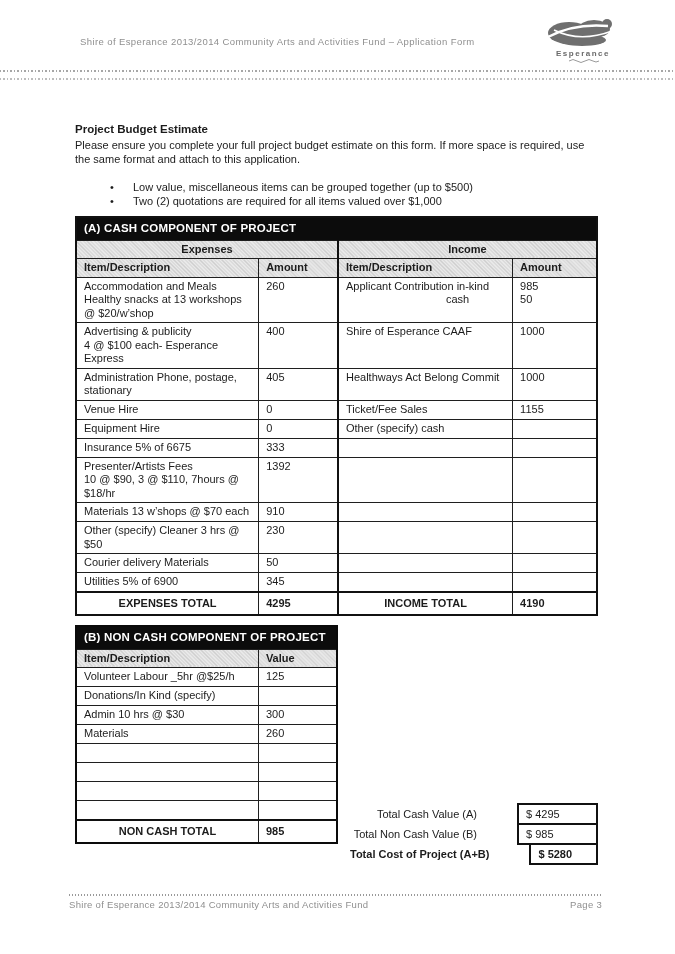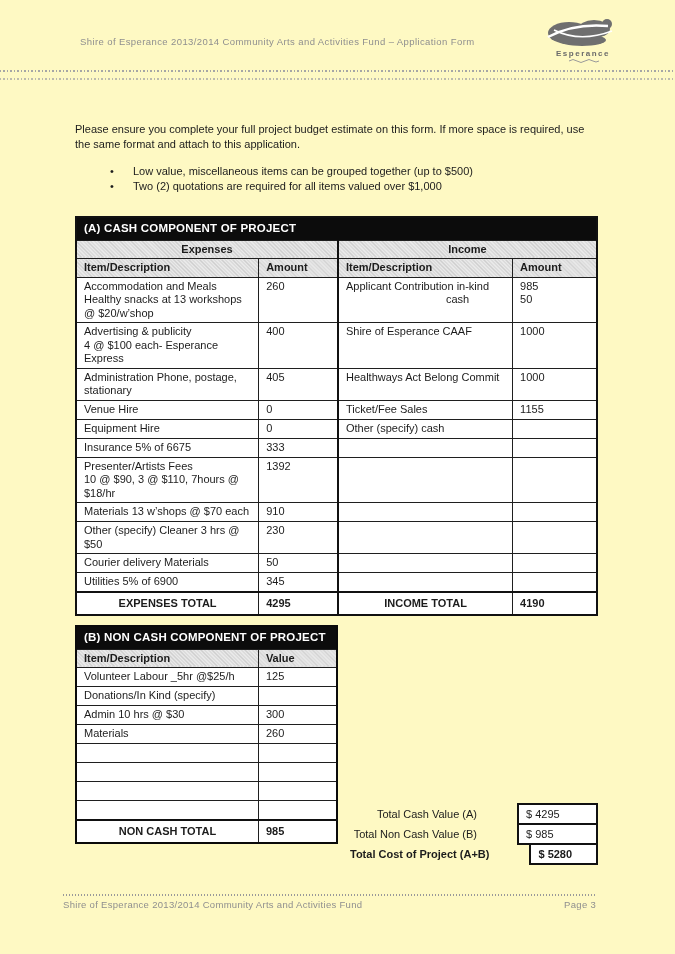--- a/index.html
+++ b/index.html
@@ -1,25 +1,25 @@
 <!DOCTYPE html>
 <html><head>
 <meta charset="utf-8">
 <style>
   html,body { margin:0; padding:0; background:#e8e8e8; font-family:"Liberation Sans", sans-serif; }
-  .page { position:relative; width:675px; height:954px; background:#fef9c3; color:#1c1c1c; overflow:hidden; margin:0 auto; }
+  .page { position:relative; width:675px; height:954px; background:#ffffff; color:#1c1c1c; overflow:hidden; margin:0 auto; }
 
   
   .header-title { position:absolute; top:36px; left:80px; font-size:9.5px; color:#8f8f8f; letter-spacing:0.4px; }
   .dotted-rule { position:absolute; left:0; width:675px; height:2px;
     background-image:repeating-linear-gradient(90deg,#a6a6a6 0 1.5px, transparent 1.5px 3.5px); }
   .rule-1 { top:70px; }
   .rule-2 { top:78px; opacity:0.75; }
   .logo-wrap { position:absolute; top:16px; left:542px; width:82px; text-align:center; filter:blur(0.3px); }
-  .footer { position:absolute; left:63px; top:894px; width:533px; }
+  .footer { position:absolute; left:69px; top:894px; width:533px; }
   .footer-rule { height:2px; background-image:repeating-linear-gradient(90deg,#9a9a9a 0 1.5px, transparent 1.5px 3px); }
   .footer-text { display:flex; justify-content:space-between; font-size:9.5px; color:#8f8f8f; margin-top:3px; letter-spacing:0.3px; }
 
   
   .intro { position:absolute; left:75px; top:122px; width:527px; font-size:11px; line-height:14.5px; }
   .intro-title { font-weight:bold; font-size:11.5px; margin:0 0 1px 0; }
   .intro-body { margin:0; }
   .bullets { margin-top:13px; }
   .bullet-row { display:flex; }
   .bullet-marker { margin-left:35px; width:23px; text-align:left; }
@@ -66,20 +66,21 @@
       <path d="M6 21 Q32 7 66 10" stroke="#ffffff" stroke-width="2.5" fill="none"></path>
       <path d="M12 14 Q38 27 70 15" stroke="#ffffff" stroke-width="1.5" fill="none"></path>
       <text x="41" y="40" text-anchor="middle" font-size="8" font-weight="bold" fill="#6a6a6a" letter-spacing="1.5">Esperance</text>
       <path d="M27 45 q4 -3 8 0 q4 3 8 0 q4 -3 8 0 q3 2 6 0" stroke="#9a9a9a" stroke-width="1" fill="none"></path>
     </svg>
   </div>
   <div class="dotted-rule rule-1"></div>
   <div class="dotted-rule rule-2"></div>
 
   <div class="intro">
+    <p class="intro-title">Project Budget Estimate</p>
     <p class="intro-body">Please ensure you complete your full project budget estimate on this form. If more space is required, use the same format and attach to this application.</p>
     <div class="bullets">
       <div class="bullet-row">
         <span class="bullet-marker">•</span>
         <span>Low value, miscellaneous items can be grouped together (up to $500)</span>
       </div>
       <div class="bullet-row">
         <span class="bullet-marker">•</span>
         <span>Two (2) quotations are required for all items valued over $1,000</span>
       </div>

